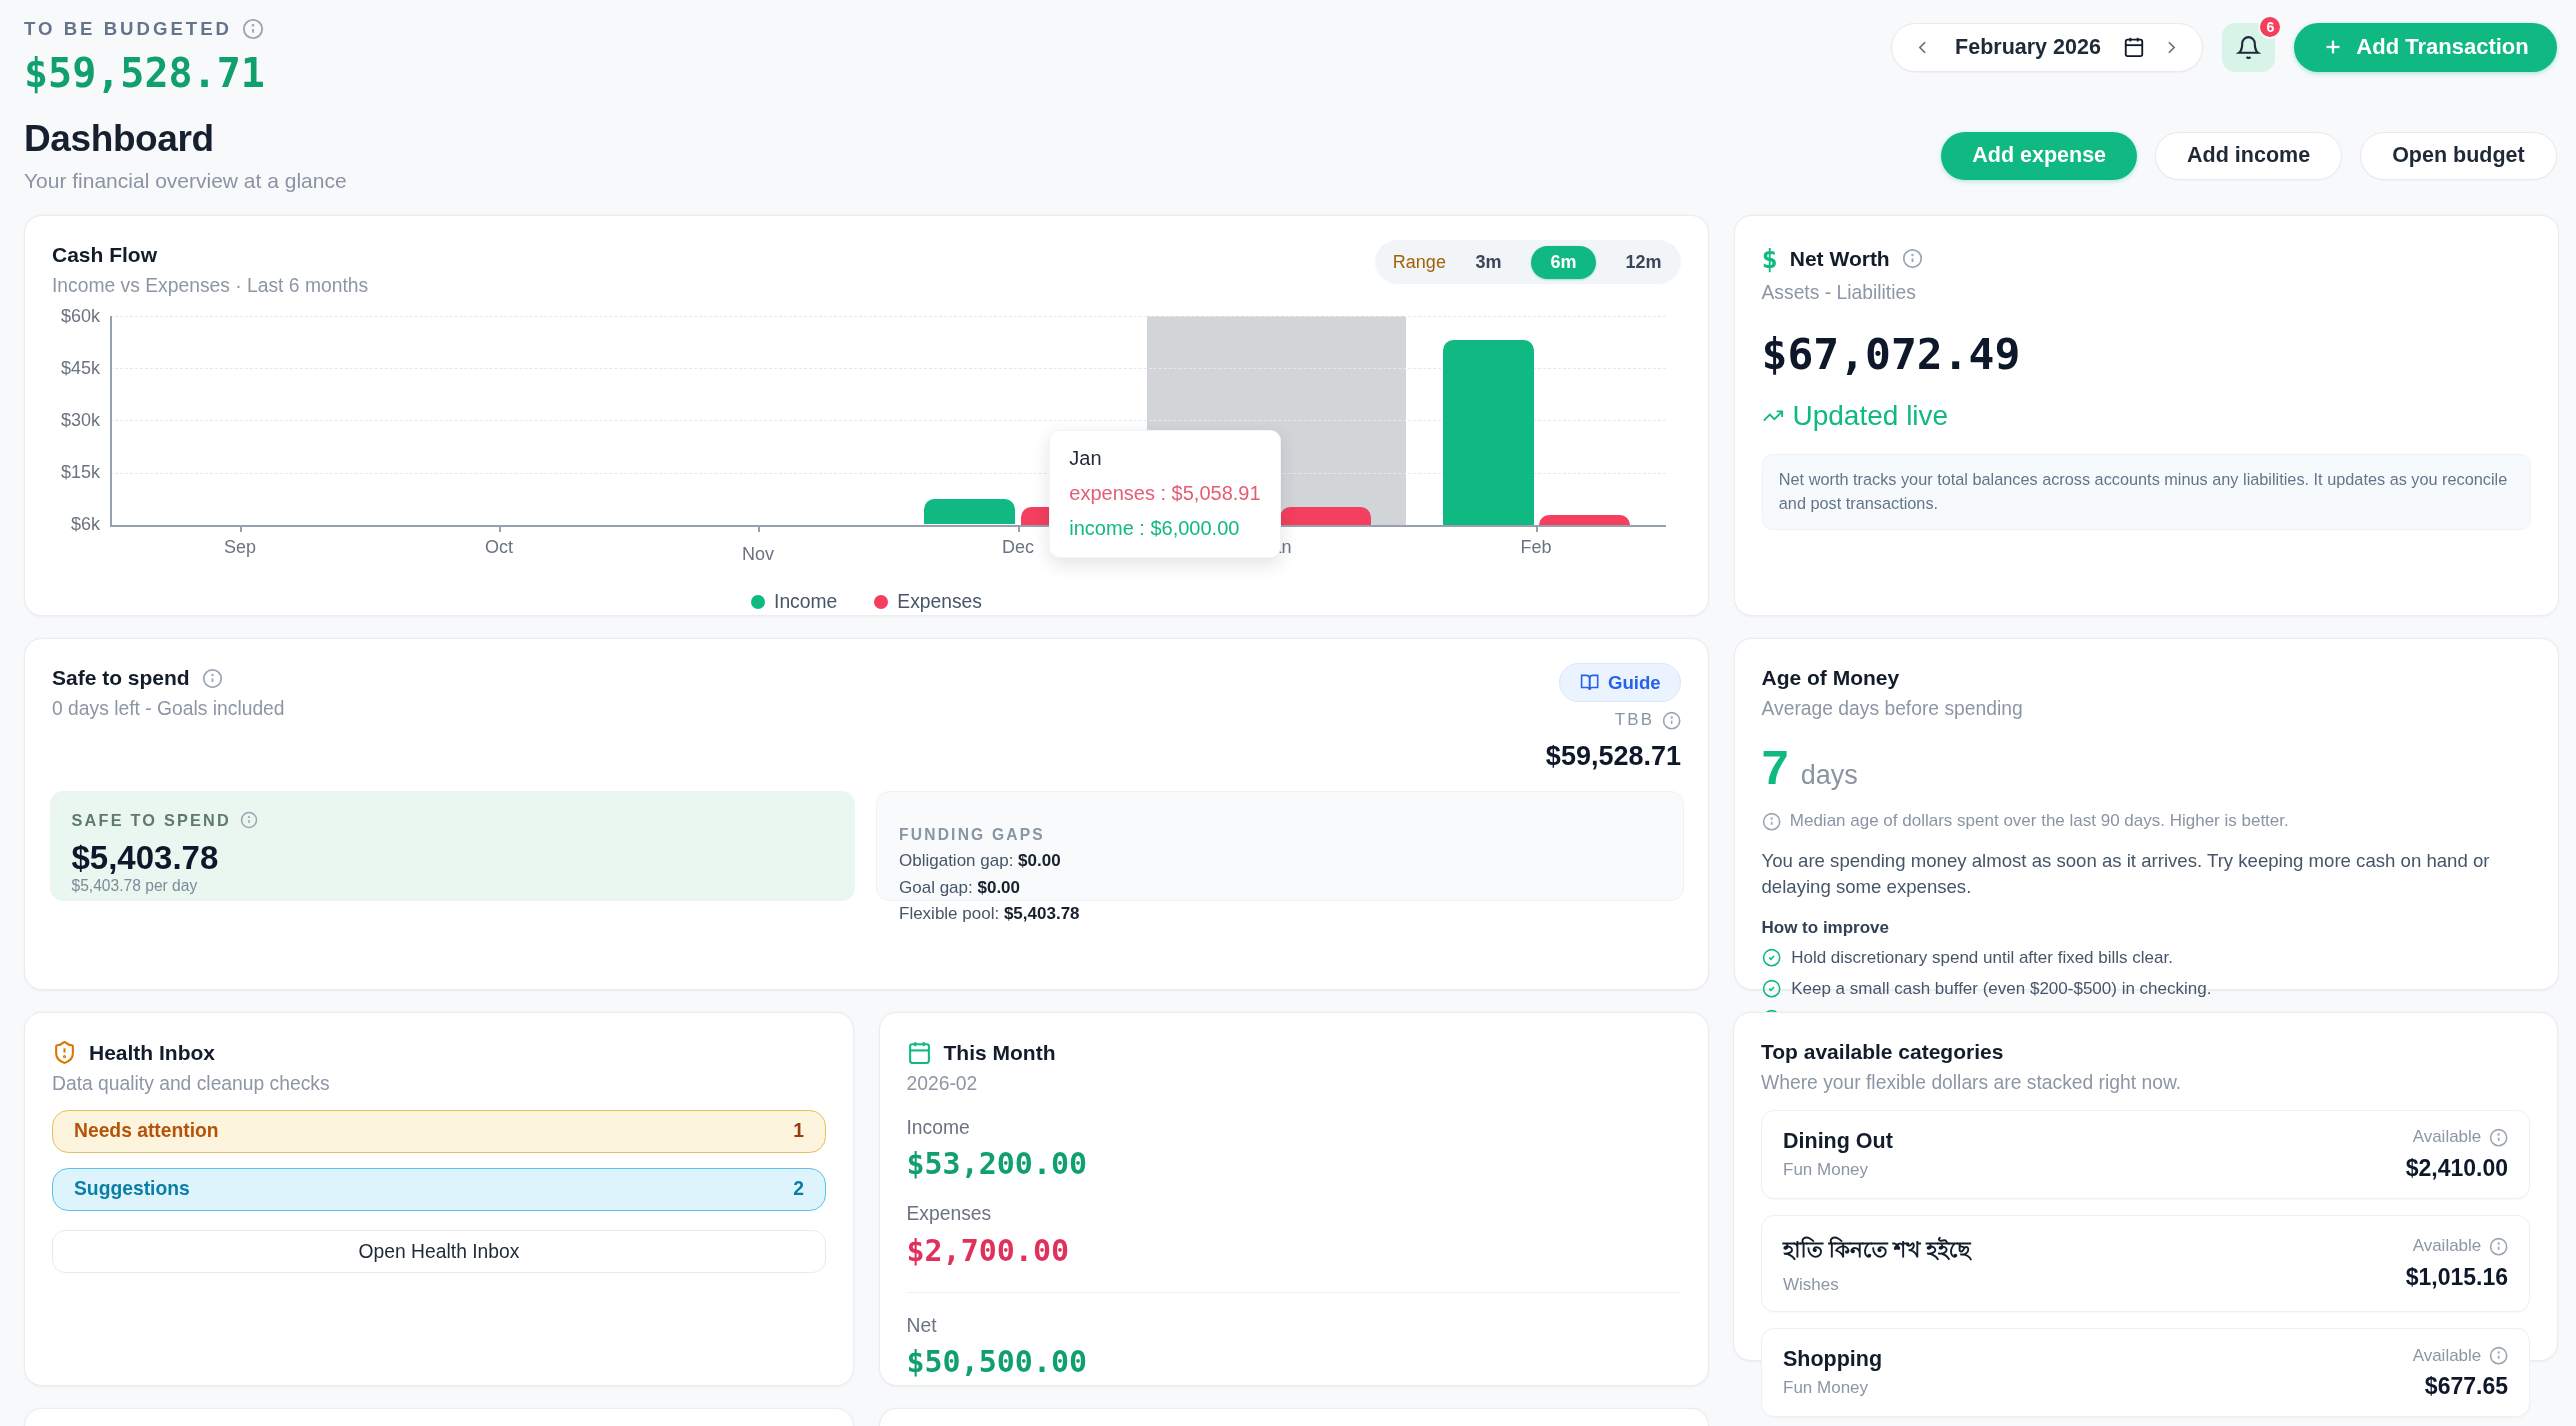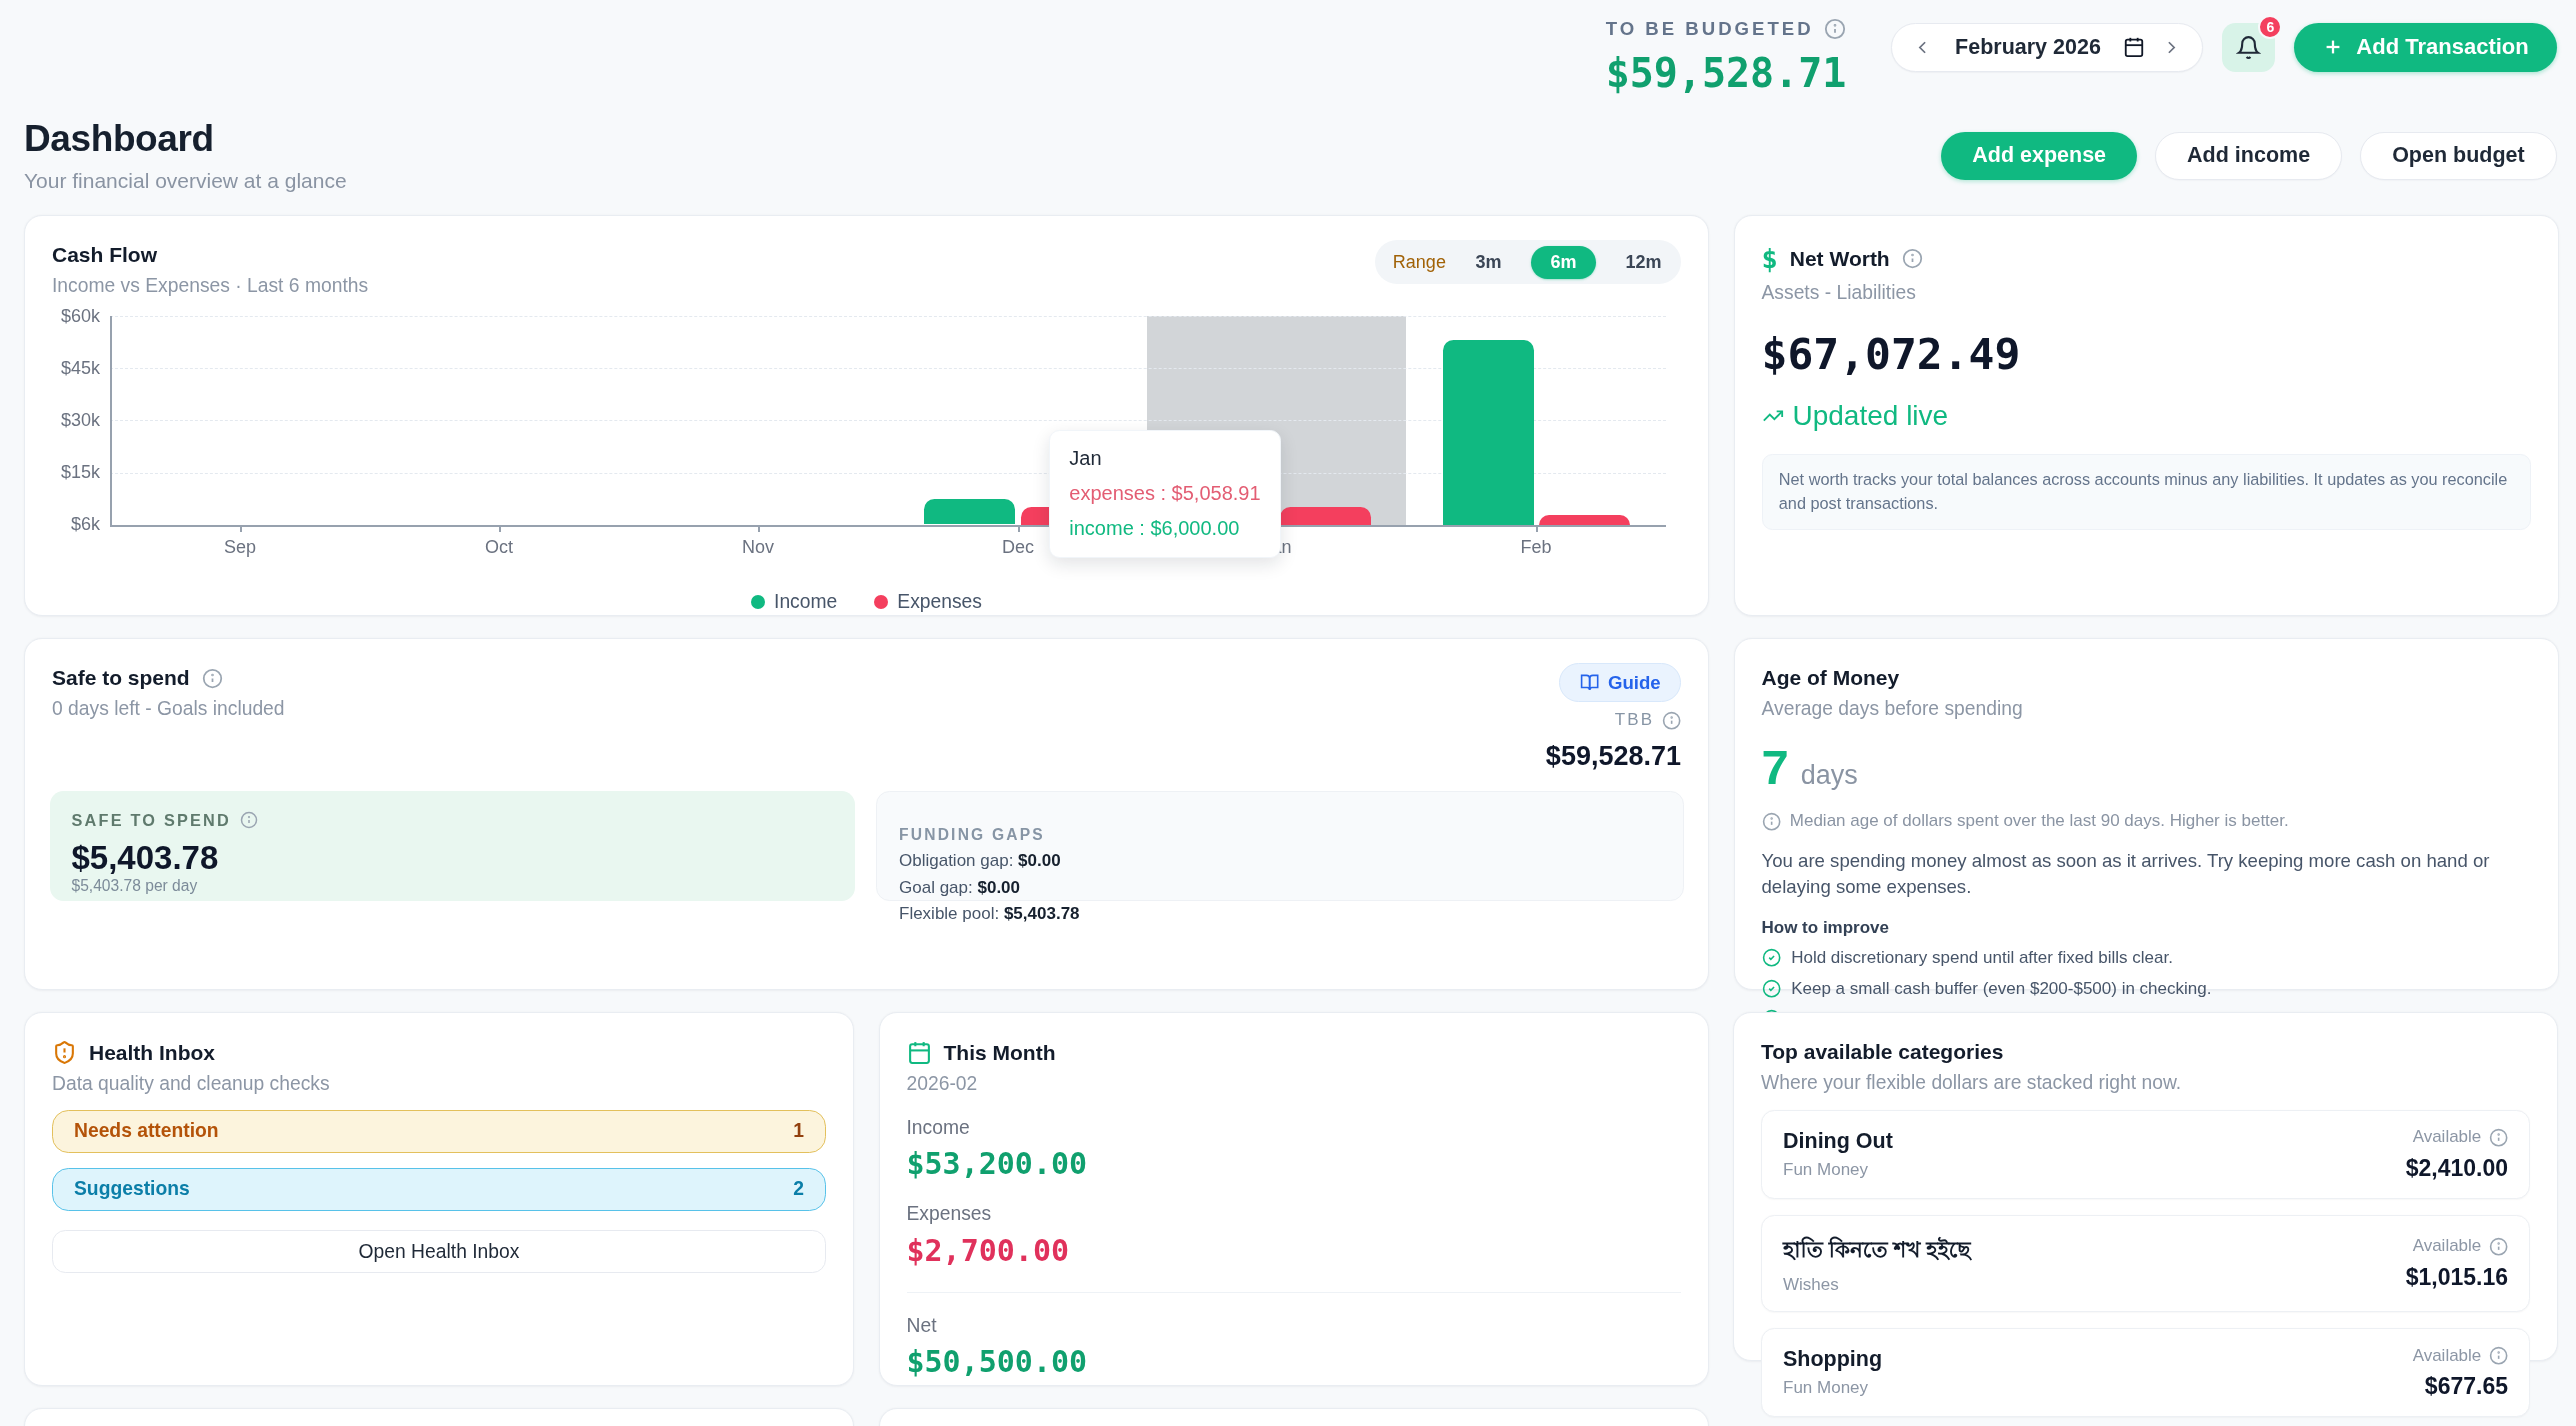--- a/index.html
+++ b/index.html
@@ -1,21 +1,21 @@
 <!DOCTYPE html>
 <html style="font-size:12px"><head>
 <meta charset="utf-8">
 <style>
   * { margin:0; padding:0; box-sizing:border-box; }
   html,body { width:2576px; height:1427px; overflow:hidden; background:#f7f9fb;
     font-family:"Liberation Sans", sans-serif; color:#16202e; }
   .mono { font-family:"DejaVu Sans Mono", monospace; }
 
   
-  .topbar { display:flex; justify-content:flex-end; align-items:flex-start; padding:18px 19.3px 0 24px;gap:45px; }
+  .topbar { display:flex; justify-content:space-between; align-items:flex-start; padding:18px 19.3px 0 24px;gap:45px; }
   .tbb-label-row { display:flex; align-items:center; gap:10.4px; }
   .tbb-label { font-size:18.6px; font-weight:700; letter-spacing:3px; color:#64748b; }
   .tbb-amount { margin-top:10.4px; font-size:40px; font-weight:700; color:#10a06e; }
   .topbar-right { display:flex; align-items:center; gap:19.3px; margin-top:4.5px; }
   .month-pill { display:flex; align-items:center; gap:16.3px; background:#fff; border:0.7px solid #e7eaf0;
     border-radius:742px; height:49px; padding:0 19.3px; box-shadow:0 0.7px 1.5px rgba(16,24,40,.05); }
   .month-pill .nav { color:#6b7280; display:flex; align-items:center; cursor:pointer; }
   .month-label { font-size:21.5px; font-weight:600; color:#1f2937; padding:0 6px; }
   .bell-btn { position:relative; width:53px; height:49px; border-radius:13.4px; background:#d8f3e8;
     display:flex; align-items:center; justify-content:center; }
@@ -251,21 +251,21 @@
           <div class="cf-ylab" style="left: 0px; top: 42px;">$45k</div>
           <div class="cf-grid" style="left: 58px; top: 0px; width: 1556px; z-index: 0;"></div>
           <div class="cf-ylab" style="left: 0px; top: -10.4px;">$60k</div>
           <div class="cf-axis-y" style="left: 58px; top: 0px; height: 209px; z-index: 1;"></div>
           <div class="cf-axis-x" style="left: 58px; top: 209px; width: 1556px; z-index: 1;"></div>
           <div class="cf-tick" style="left: 188px; top: 209px;"></div>
           <div class="cf-xlab" style="left: 188px; top: 221px;">Sep</div>
           <div class="cf-tick" style="left: 447px; top: 209px;"></div>
           <div class="cf-xlab" style="left: 447px; top: 221px;">Oct</div>
           <div class="cf-tick" style="left: 706px; top: 209px;"></div>
-          <div class="cf-xlab" style="left: 706px; top: 221px;">Nov</div>
+          <div class="cf-xlab" style="left: 706px; top: 228px;">Nov</div>
           <div class="cf-tick" style="left: 966px; top: 209px;"></div>
           <div class="cf-xlab" style="left: 966px; top: 221px;">Dec</div>
           <div class="cf-bar" style="left: 872px; top: 183px; width: 91px; height: 25px; background: rgb(16, 185, 129); z-index: 2;"></div>
           <div class="cf-bar" style="left: 969px; top: 191px; width: 91px; height: 18px; background: rgb(244, 63, 94); z-index: 2;"></div>
           <div class="cf-tick" style="left: 1225px; top: 209px;"></div>
           <div class="cf-xlab" style="left: 1225px; top: 221px;">Jan</div>
           <div class="cf-bar" style="left: 1131px; top: 188px; width: 91px; height: 21px; background: rgb(16, 185, 129); z-index: 2;"></div>
           <div class="cf-bar" style="left: 1228px; top: 191px; width: 91px; height: 18px; background: rgb(244, 63, 94); z-index: 2;"></div>
           <div class="cf-tick" style="left: 1484px; top: 209px;"></div>
           <div class="cf-xlab" style="left: 1484px; top: 221px;">Feb</div>

